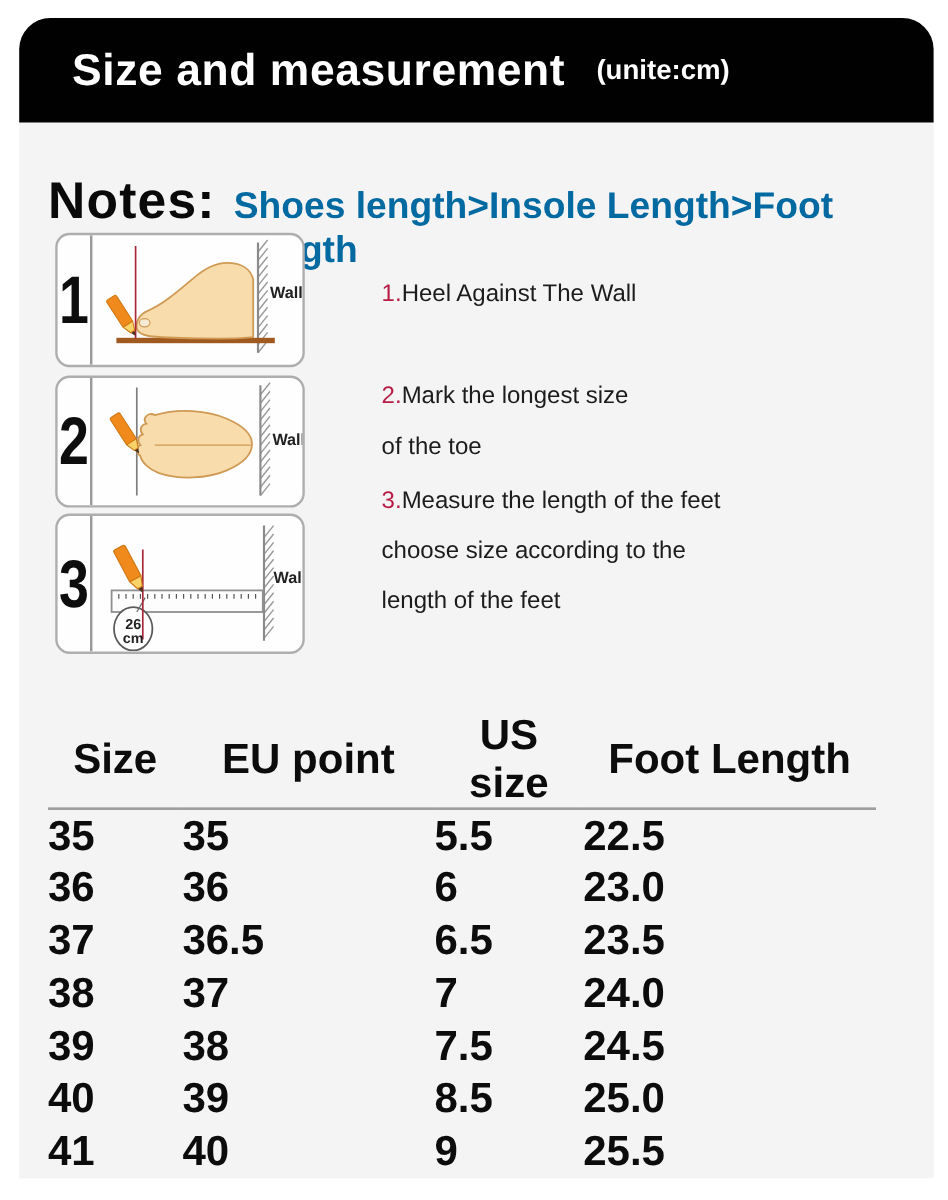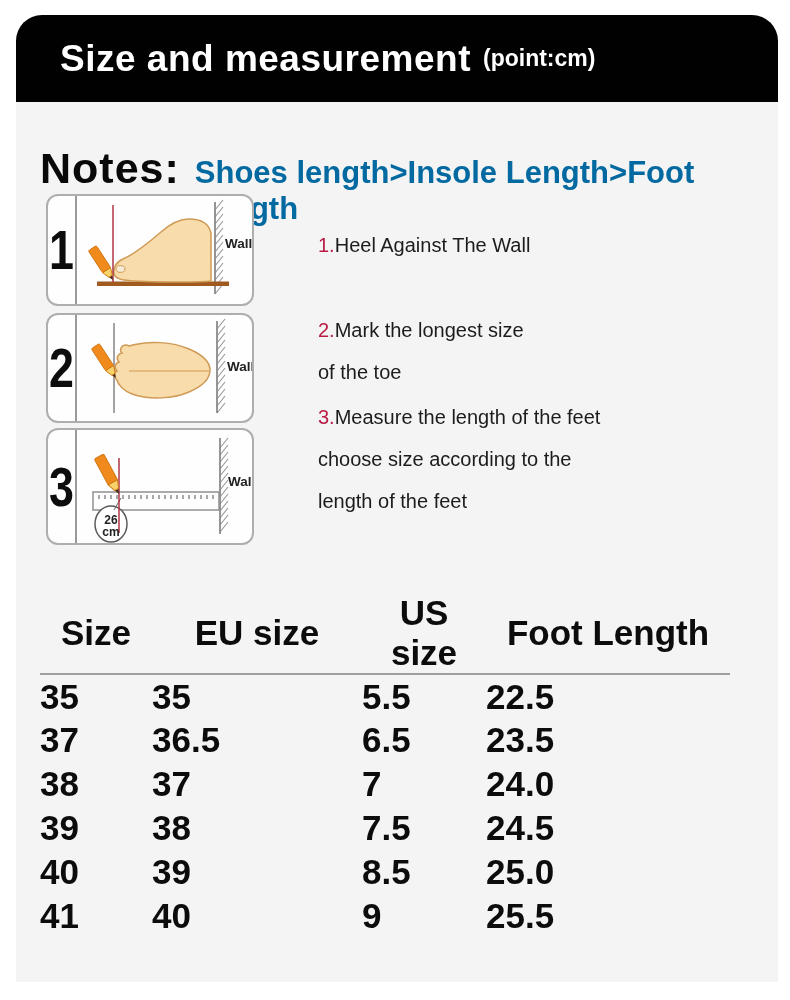--- a/index.html
+++ b/index.html
@@ -10,21 +10,21 @@
   }
   .panel {
     position:absolute; left:16px; top:102px; width:762px; height:880px;
     background:#f4f4f4;
   }
   .banner {
     position:absolute; left:16px; top:15px; width:762px; height:87px;
     background:#010101; border-radius:26px 26px 0 0;
     display:flex; align-items:baseline; padding:0 0 0 44px; color:#ffffff;
   }
-  .banner-inner { display:flex; align-items:baseline; height:100%; align-items:center; }
+  .banner-inner { display:flex; align-items:baseline; height:100%; align-items:center;gap:14px; }
   .banner-title { font-size:37px; font-weight:700; letter-spacing:0.5px; }
   .banner-unit  { font-size:23px; font-weight:700; margin-left:12px; }
   .notes-row {
     position:absolute; left:40px; top:120px; width:720px;
     display:flex; align-items:baseline;
   }
   .notes-label { font-size:43px; font-weight:800; color:#090909; letter-spacing:1px;margin-top:24px; }
   .notes-text  { font-size:31px; font-weight:700; color:#0369a1; margin-left:15px; }
 
   .diagram-box {
@@ -72,21 +72,21 @@
   }
 </style>
 </head>
 <body>
 
 <div class="panel"></div>
 
 <div class="banner">
   <div class="banner-inner">
     <span class="banner-title">Size and measurement</span>
-    <span class="banner-unit">(point:cm)</span>
+    <span class="banner-unit">(unite:cm)</span>
   </div>
 </div>
 
 <div class="notes-row">
   <span class="notes-label">Notes:</span>
   <span class="notes-text">Shoes length&gt;Insole Length&gt;Foot Length</span>
 </div>
 
 <div class="diagram-box box-1">
   <div class="num-col">
@@ -184,33 +184,39 @@
 <table class="size-table">
   <colgroup>
       <col class="c1">
       <col class="c2">
       <col class="c3">
       <col class="c4">
     </colgroup>
   <thead>
     <tr>
       <th>Size</th>
-      <th>EU size</th>
+      <th>EU point</th>
       <th>US size</th>
       <th>Foot Length</th>
     </tr>
   </thead>
   <tbody>
       <tr>
         <td>35</td>
         <td>35</td>
         <td>5.5</td>
         <td>22.5</td>
       </tr>
       <tr>
+        <td>36</td>
+        <td>36</td>
+        <td>6</td>
+        <td>23.0</td>
+      </tr>
+      <tr>
         <td>37</td>
         <td>36.5</td>
         <td>6.5</td>
         <td>23.5</td>
       </tr>
       <tr>
         <td>38</td>
         <td>37</td>
         <td>7</td>
         <td>24.0</td>

